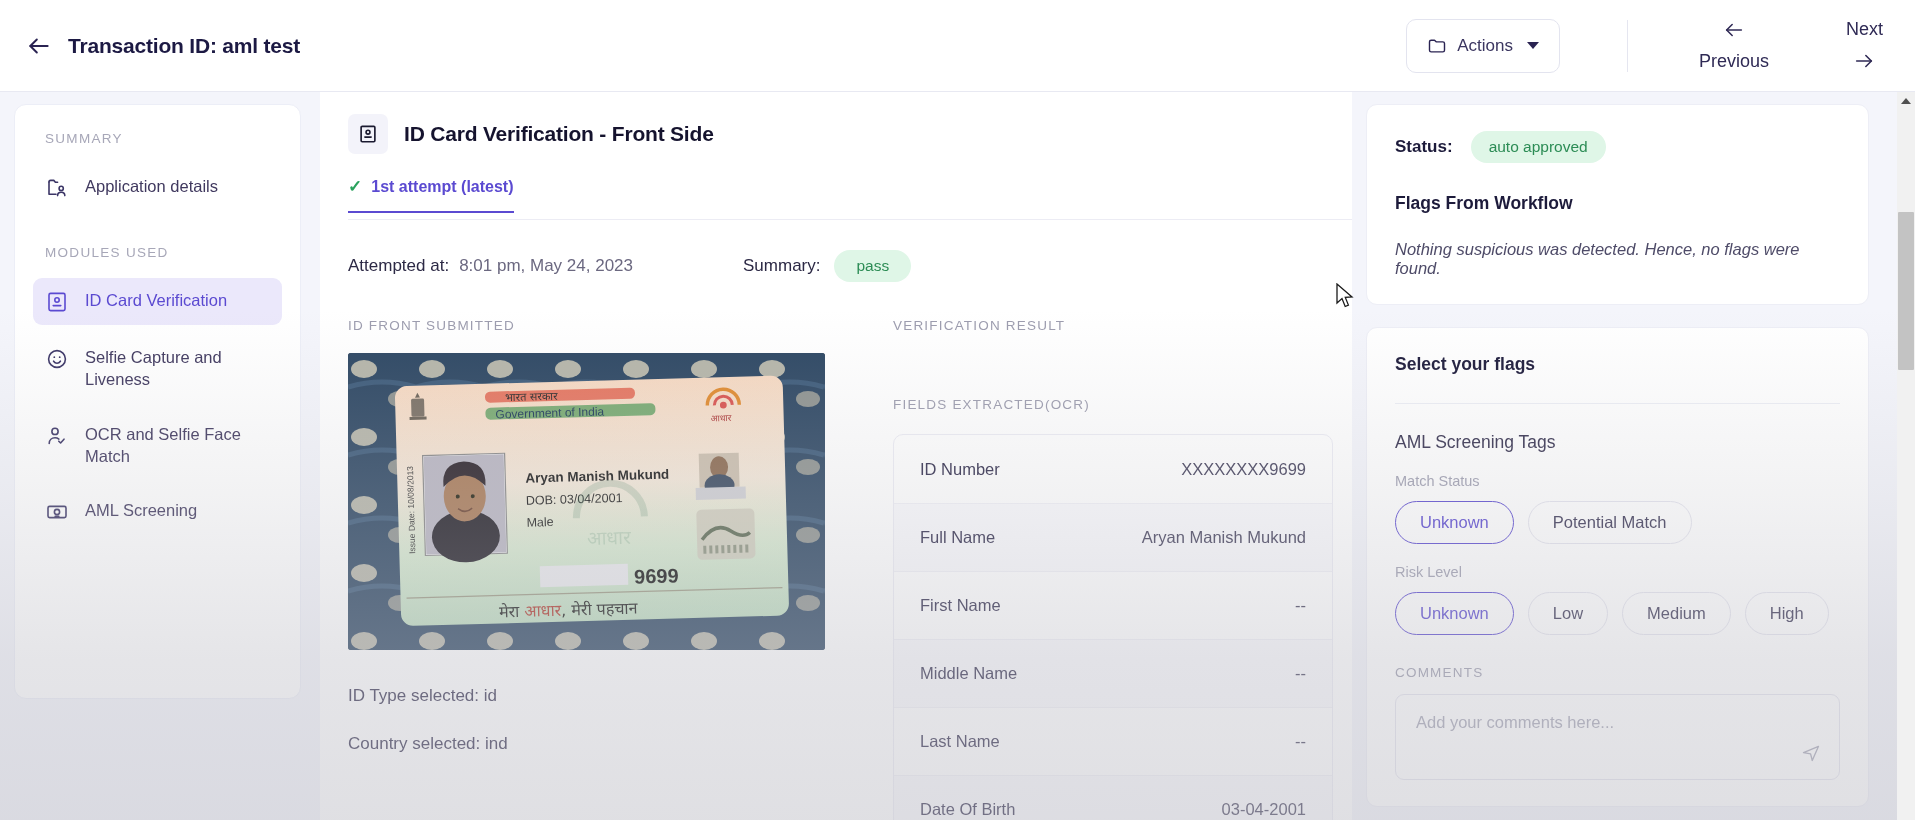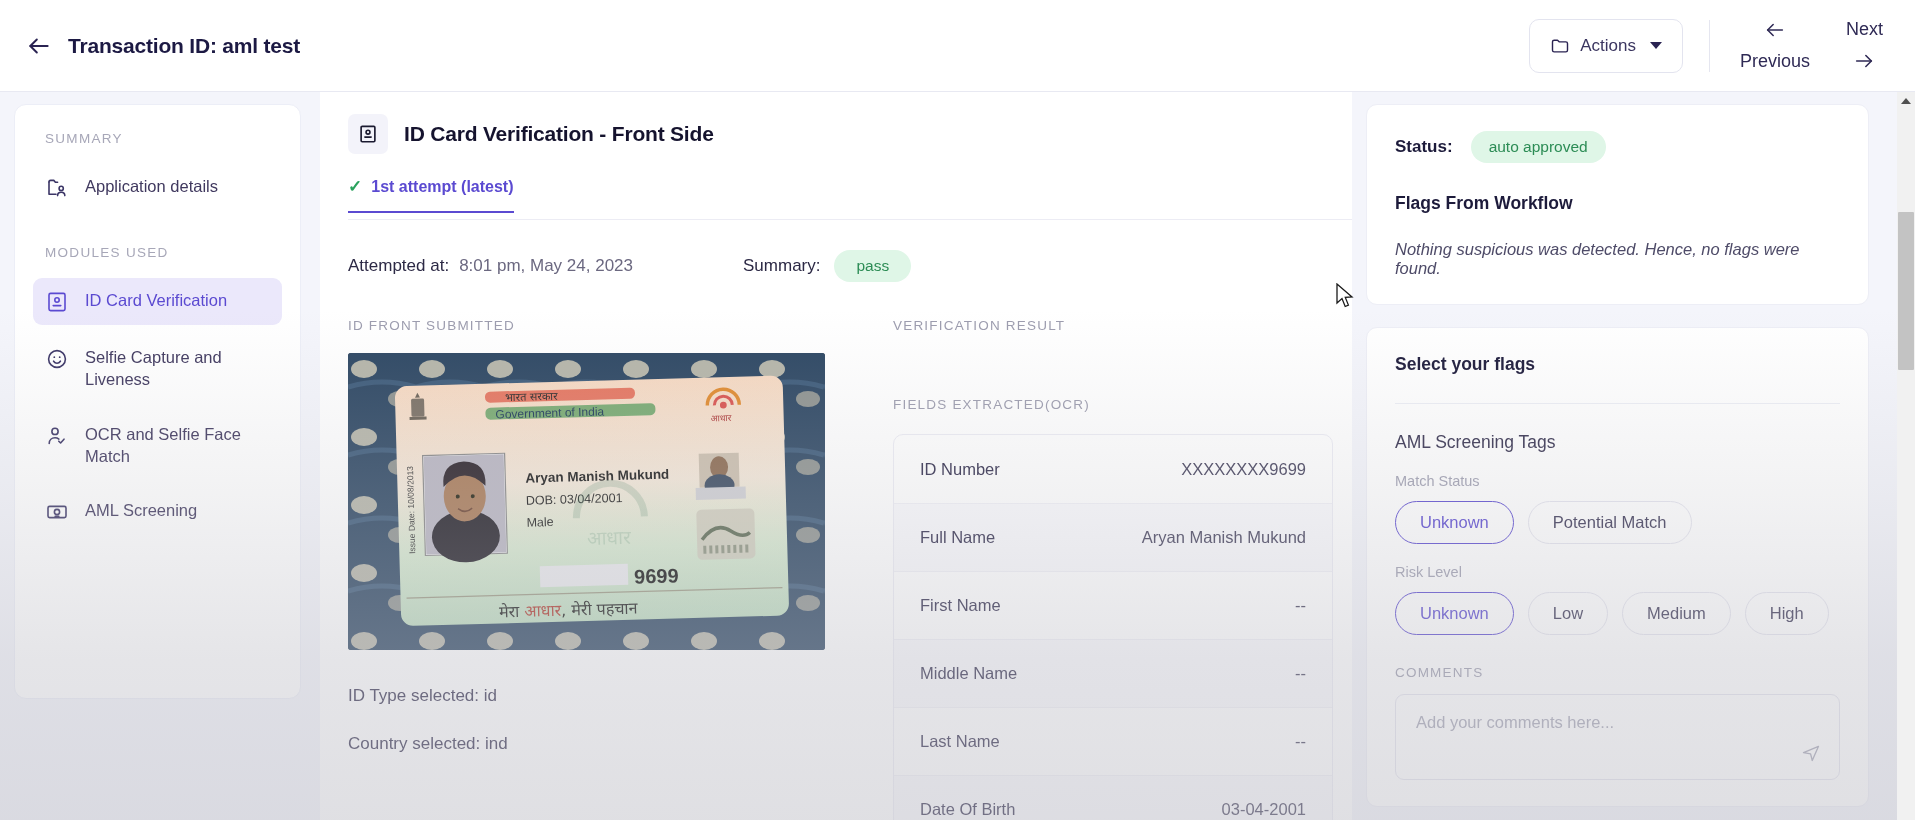--- a/index.html
+++ b/index.html
@@ -22,20 +22,21 @@
     display:flex; align-items:center; justify-content:center;
     cursor:pointer; color:#2a2352;
   }
   .page-title {
     margin-left:12px; font-size:21px; font-weight:700; color:#1c1943;
     letter-spacing:-0.2px;
   }
   .topbar-right {
     margin-left:auto; display:flex; align-items:center; height:100%;
     padding-right:28px;
+    gap:41px;
   }
   .actions-btn {
     display:flex; align-items:center; gap:10px;
     height:54px; padding:0 20px;
     border:1px solid #e3e4ef; border-radius:10px; background:#fff;
     cursor:pointer; color:#2a2352; font-size:17px;
   }
   .actions-btn .label { font-weight:400; color:#3b3660; }
   .caret { width:0;height:0;border-left:6px solid transparent;border-right:6px solid transparent;border-top:7px solid #2a2352; margin-left:4px;}
   .divider-v { width:1px; height:52px; background:#e5e6f0; margin:0 26px; }

